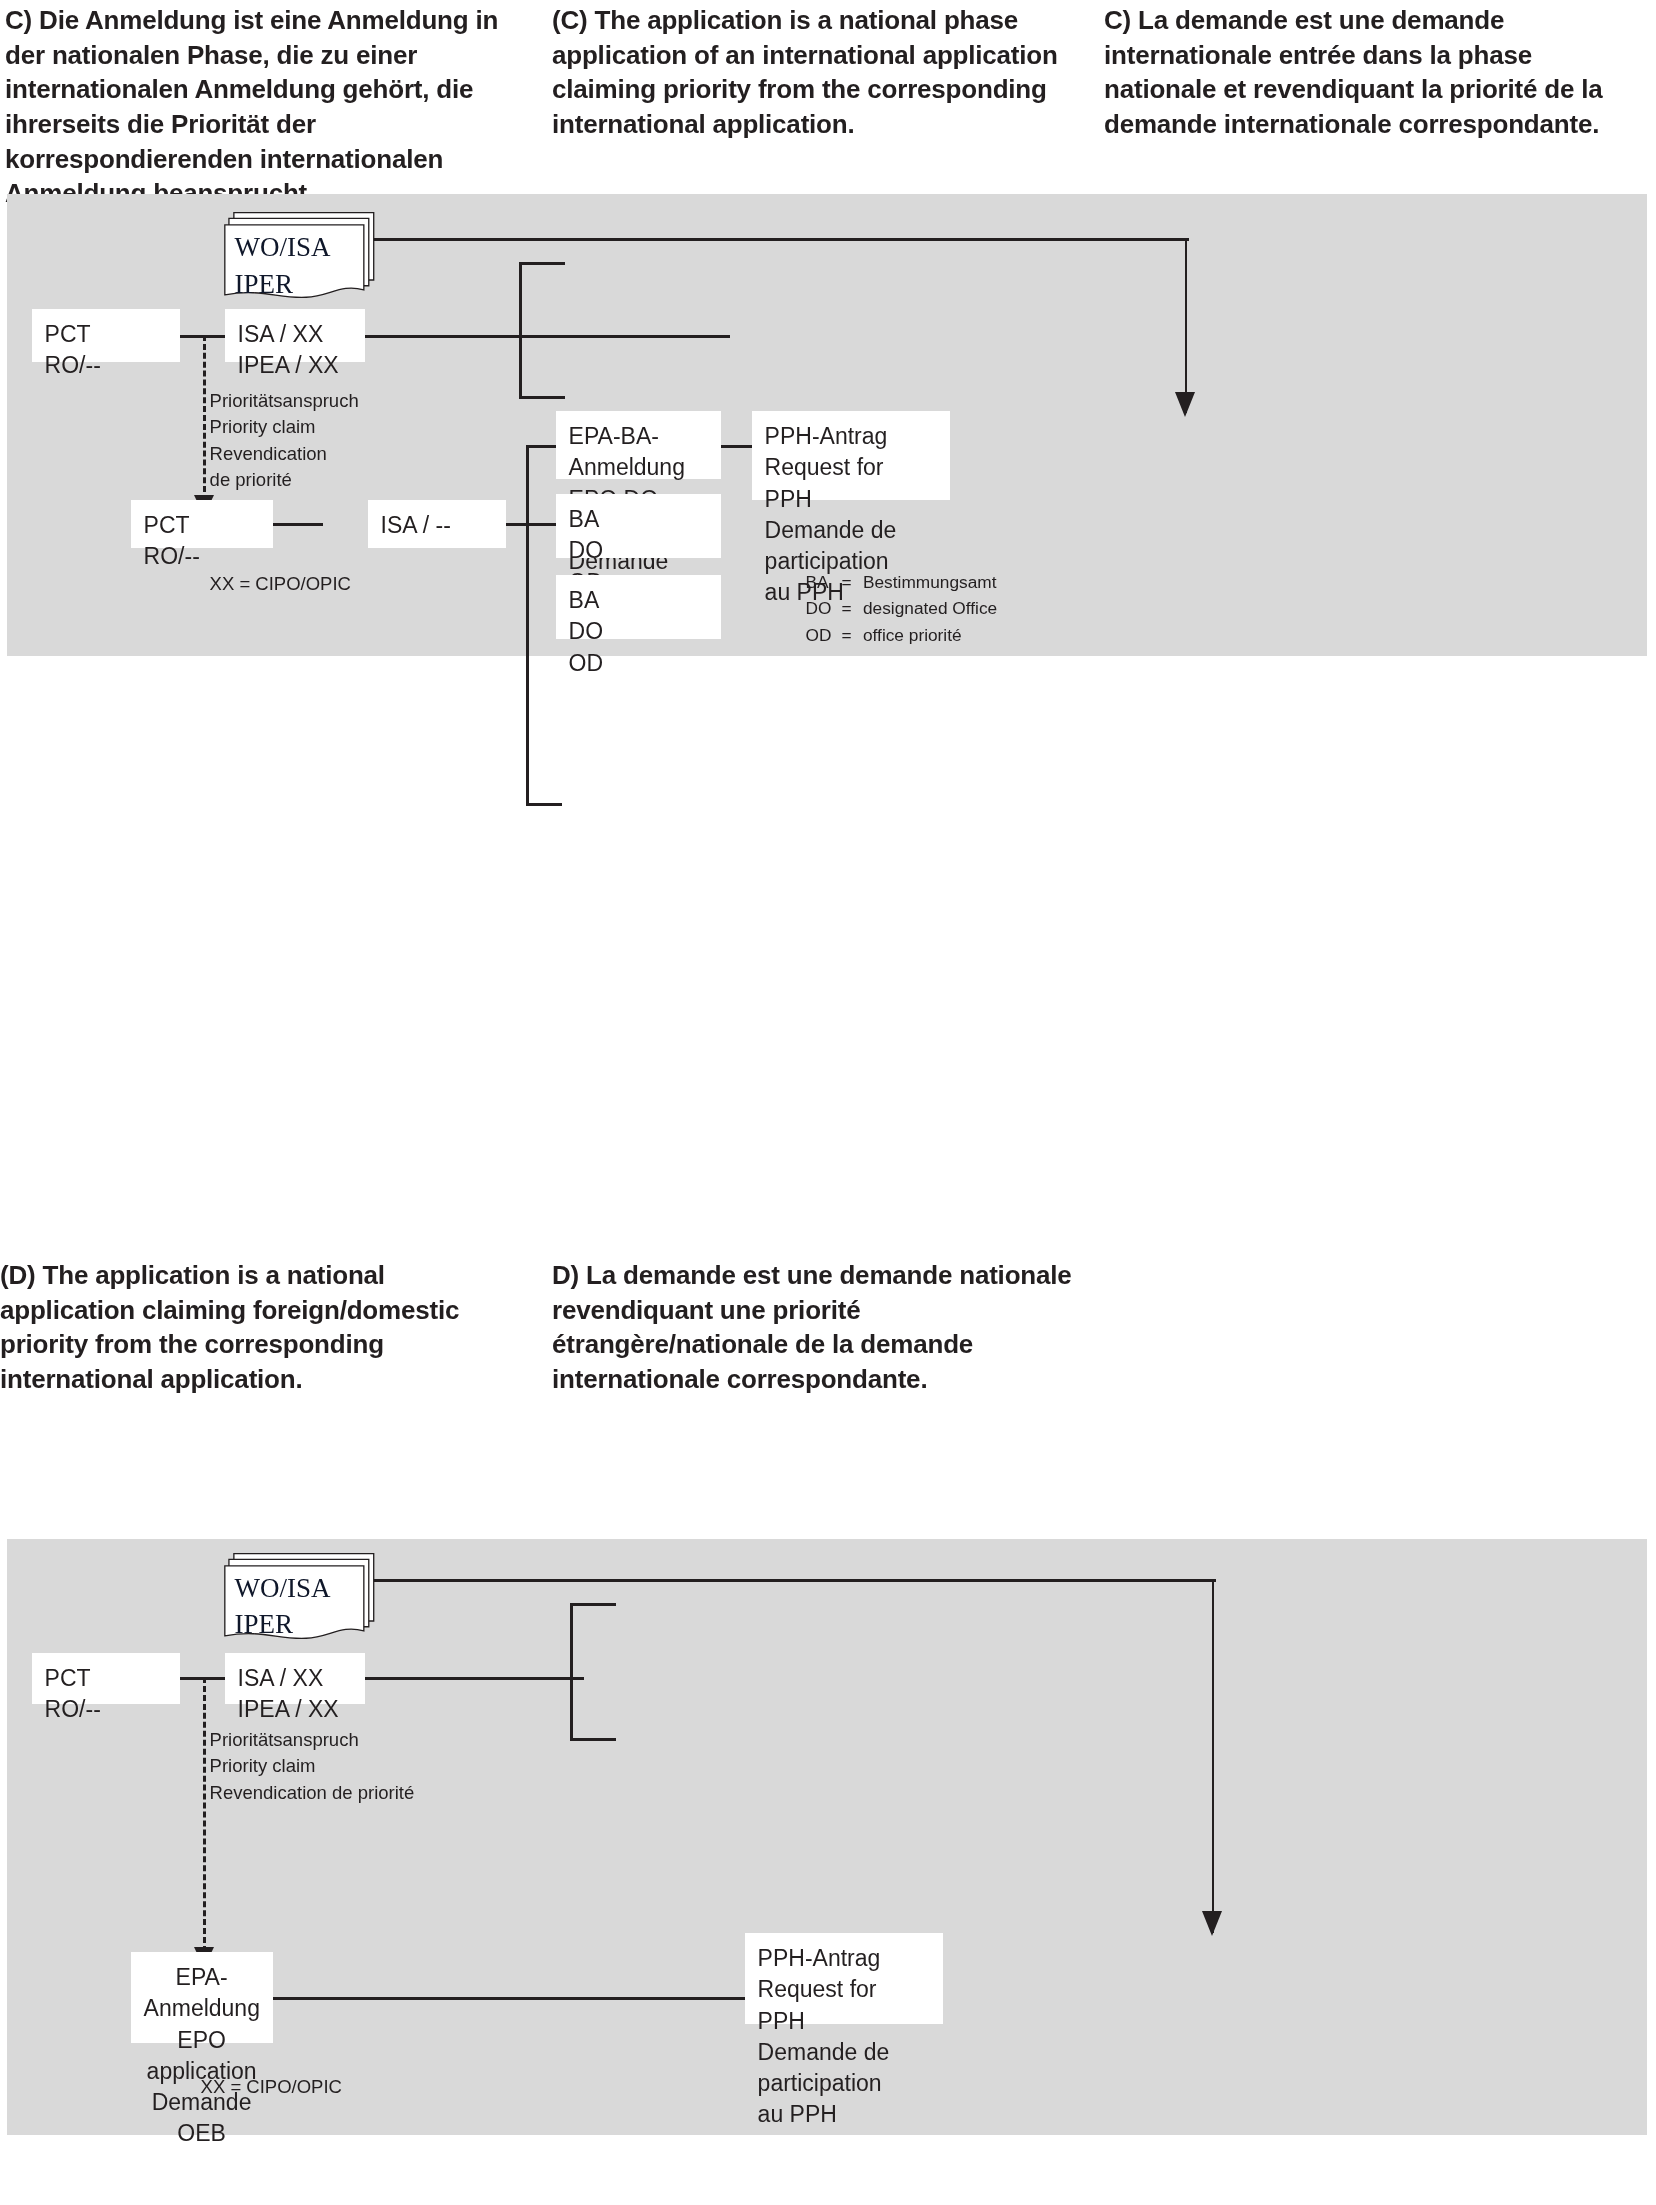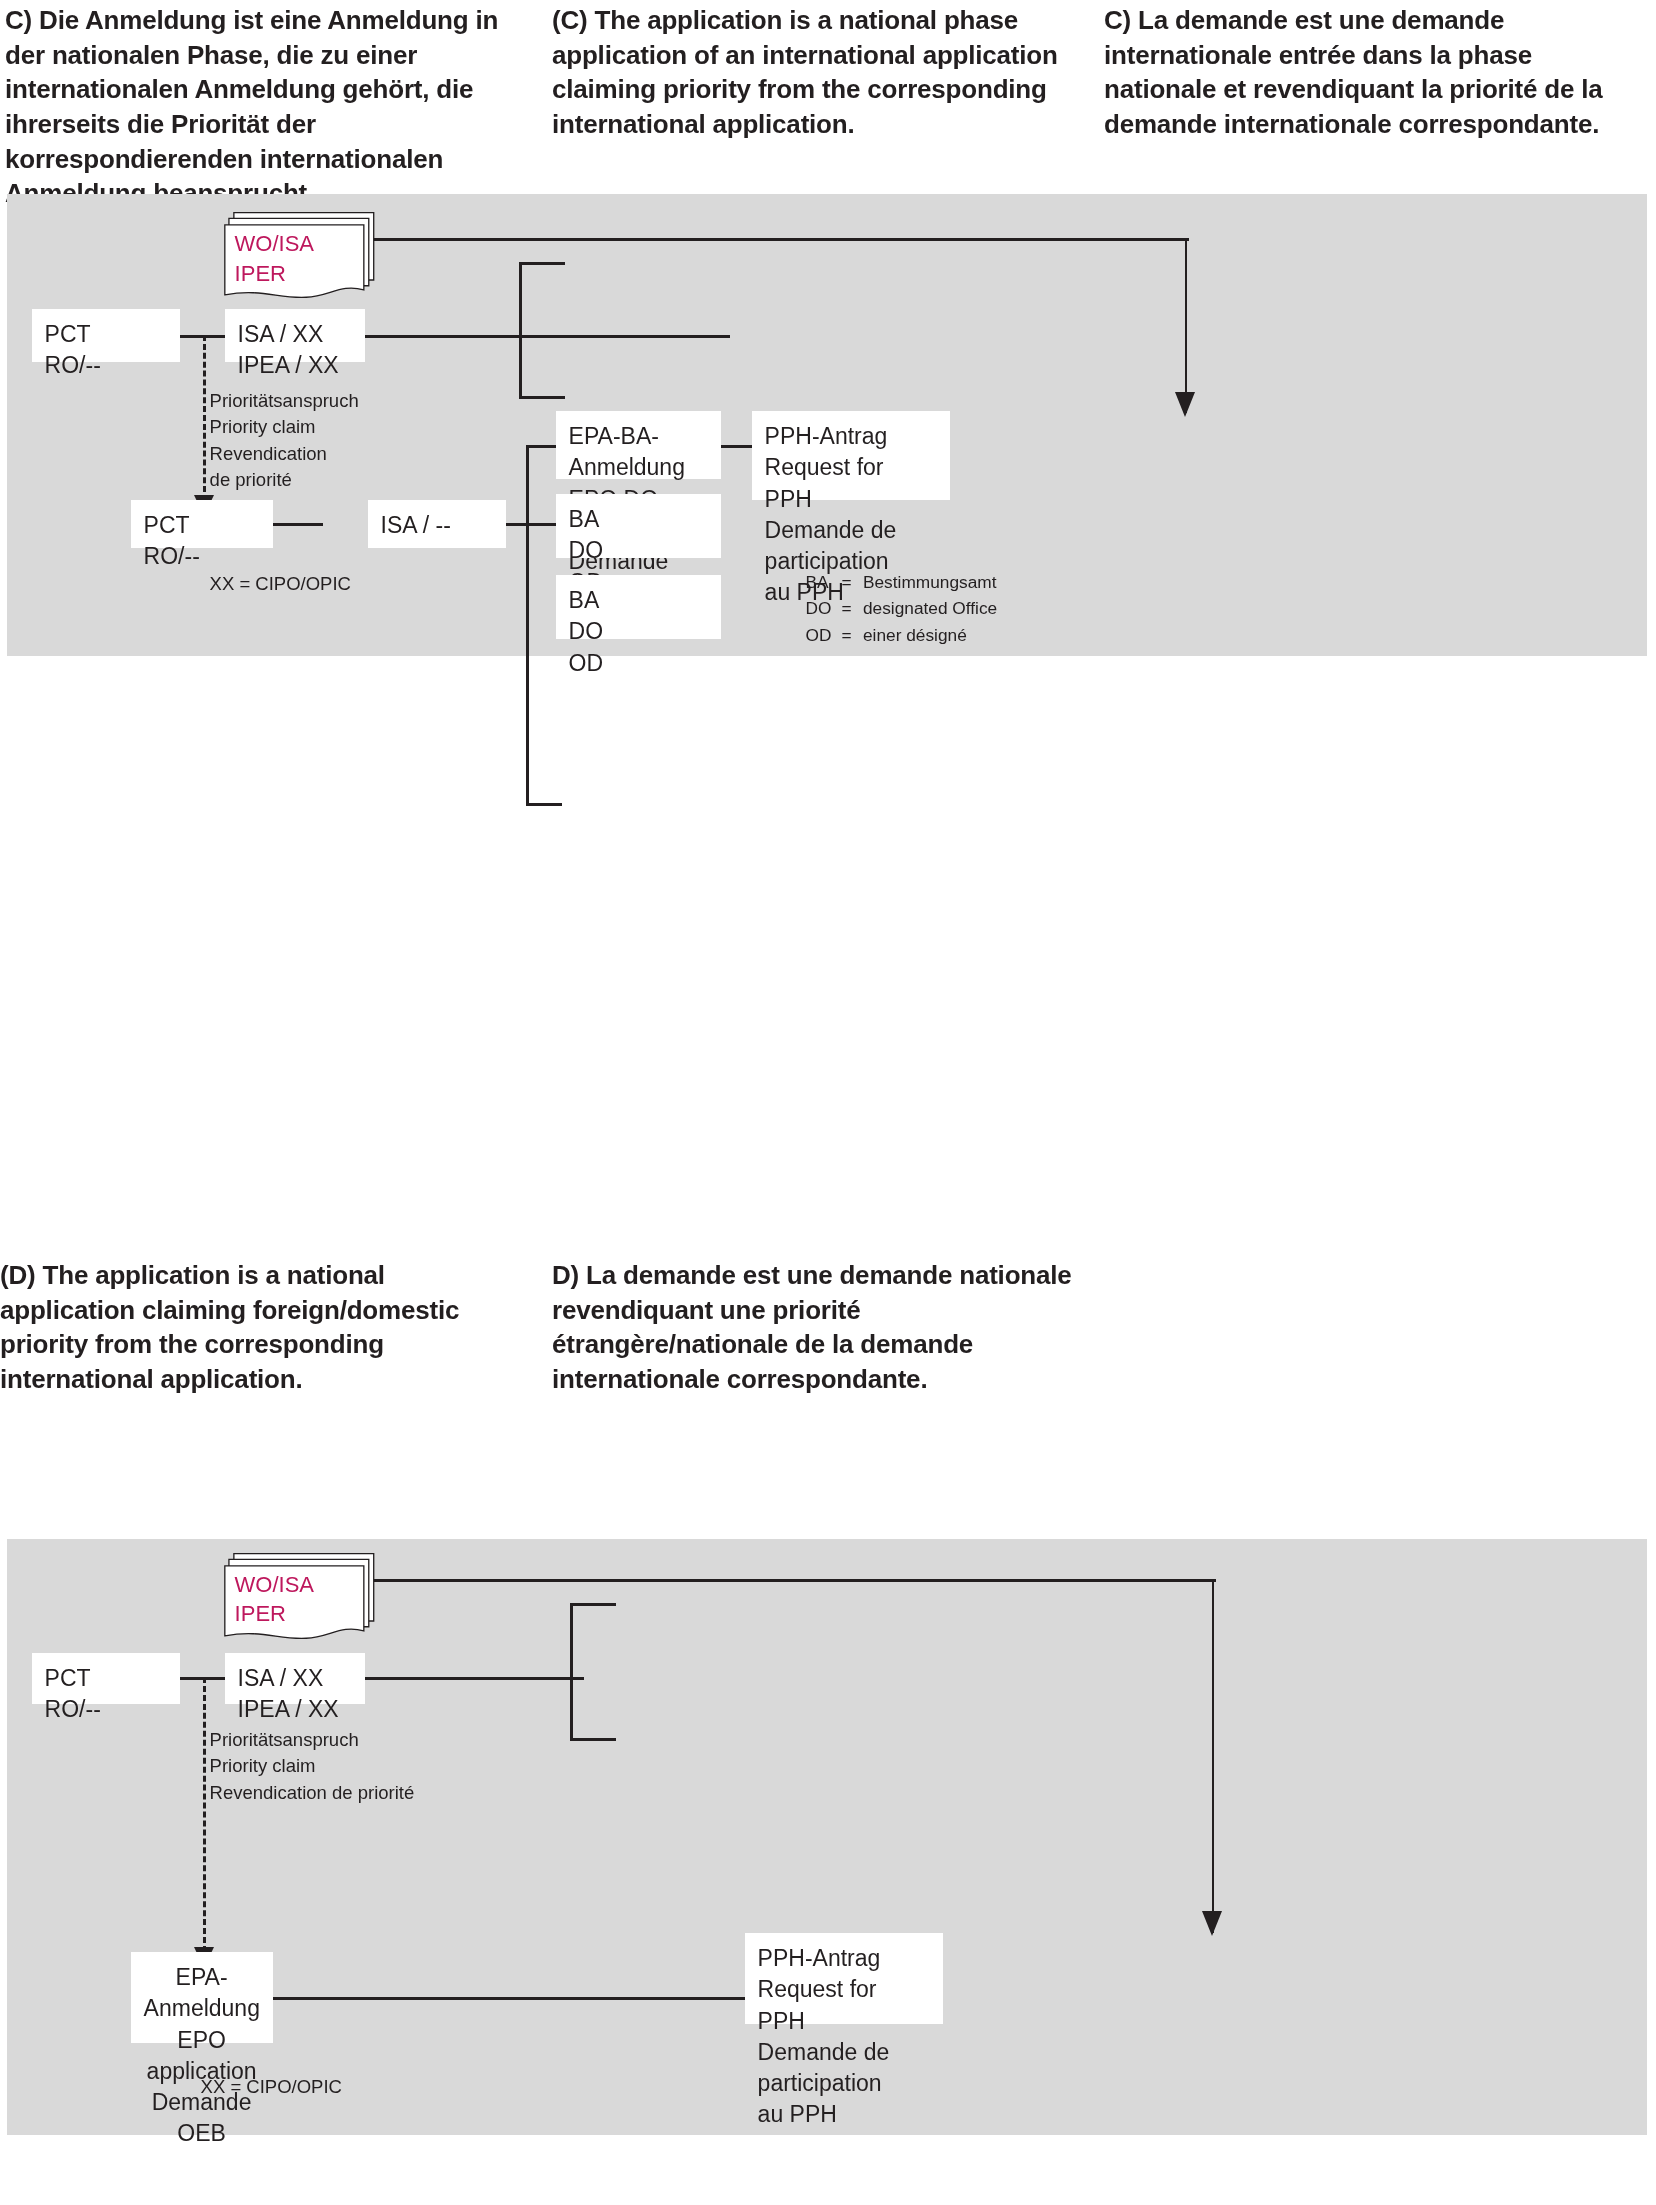--- a/index.html
+++ b/index.html
@@ -63,27 +63,28 @@
   }
 
   
   .doc-stack {
     position: absolute;
     z-index: 5;
   }
   .doc-stack svg { display: block; }
   .doc-label {
     position: absolute;
-    font-size: 22px;
+    font-size: 27px;
     line-height: 1.36;
     white-space: pre-line;
-    color: #be185d;
+    color: #0f172a;
     left: 18px;
     top: 21.4px;
     z-index: 6;
+    font-family: Liberation Serif, serif;
   }
 
   
   .hline {
     position: absolute;
     background: #231f20;
     height: 3.3px;
     z-index: 3;
   }
   .vline {
@@ -229,21 +230,21 @@
       <span>Bestimmungsamt</span>
     </div>
     <div class="legend-row">
       <span class="legend-key">DO</span>
       <span class="legend-eq">=</span>
       <span>designated Office</span>
     </div>
     <div class="legend-row">
       <span class="legend-key">OD</span>
       <span class="legend-eq">=</span>
-      <span>einer désigné</span>
+      <span>office priorité</span>
     </div>
   </div>
 </div>
 
 <div class="caption-row" id="caption-d">
   <div class="caption-col c2">(D) The application is a national application claiming foreign/domestic priority from the corresponding international application.</div>
   <div class="caption-col c3">D) La demande est une demande nationale revendiquant une priorité étrangère/nationale de la demande internationale correspondante.</div>
 </div>
 
 <div class="diagram" id="diagram-2">

